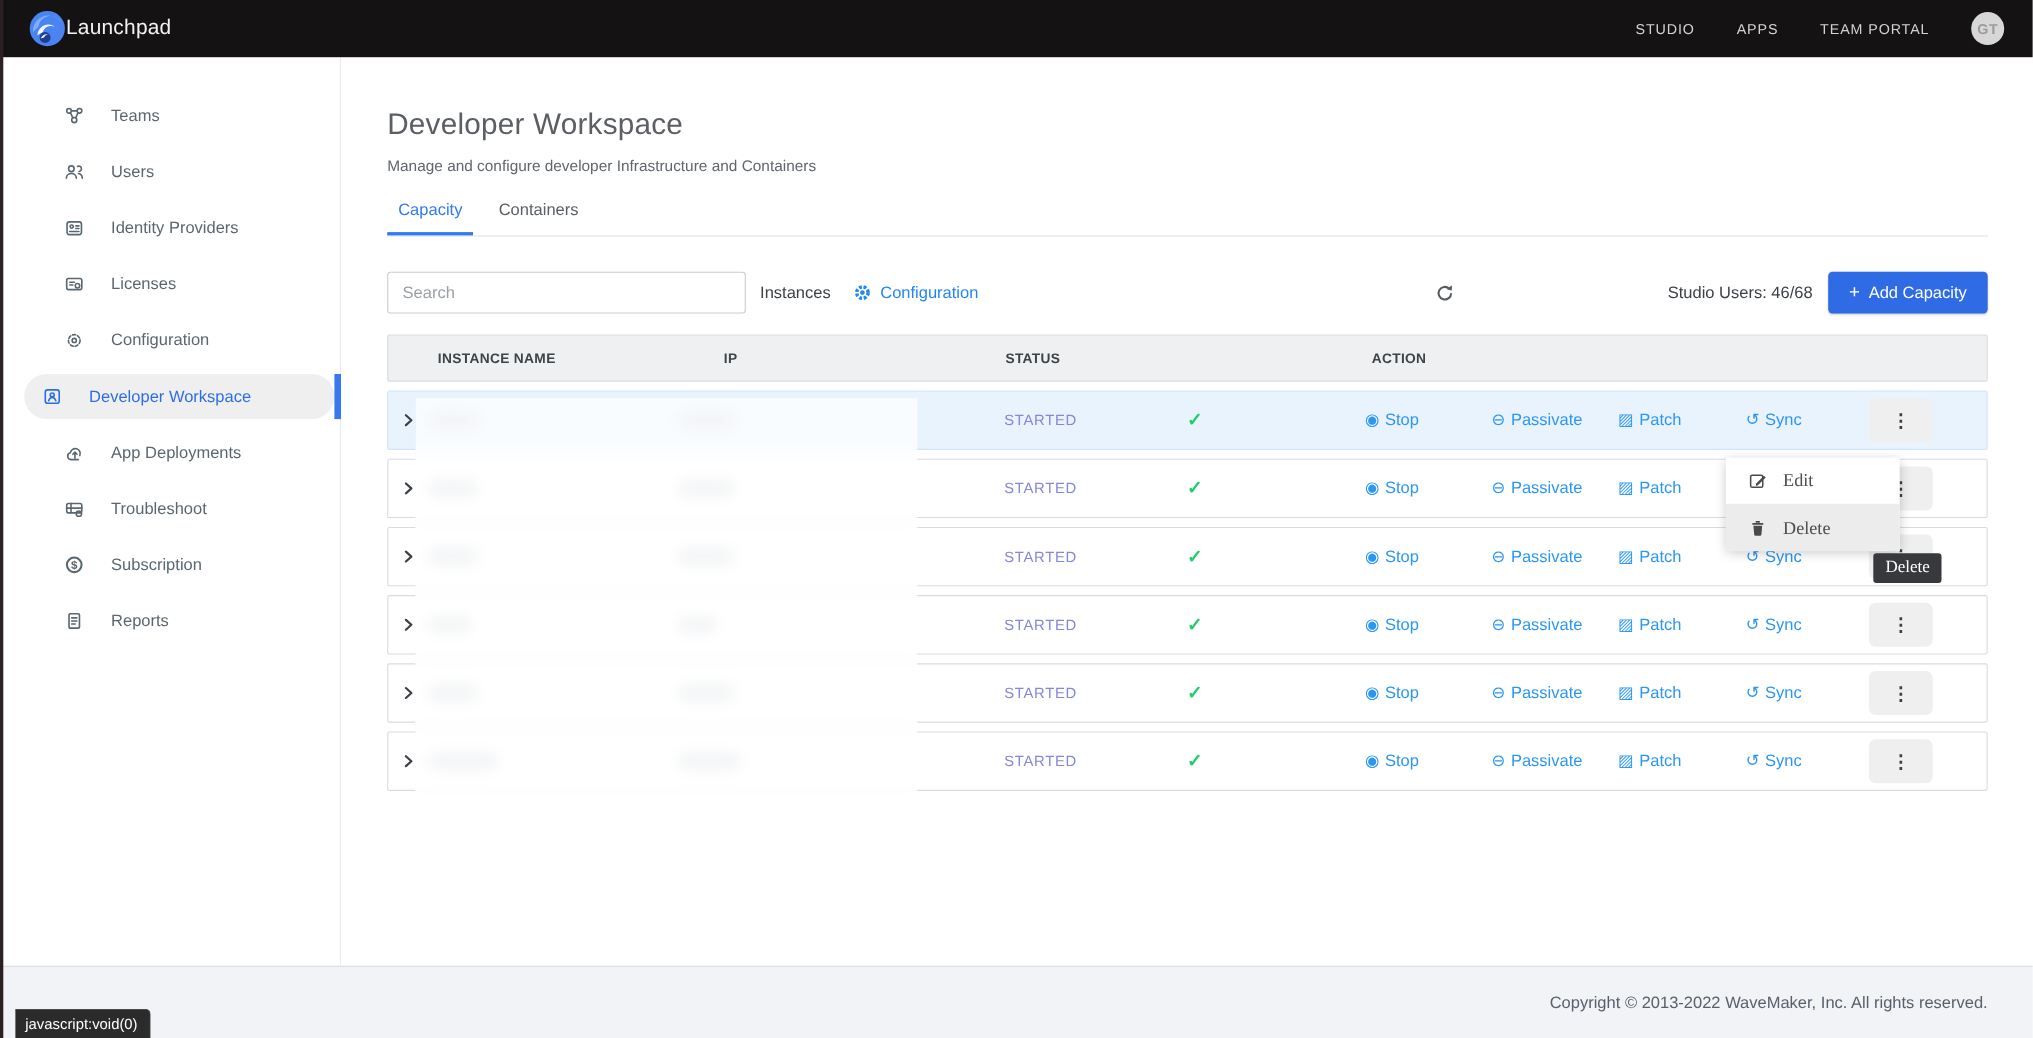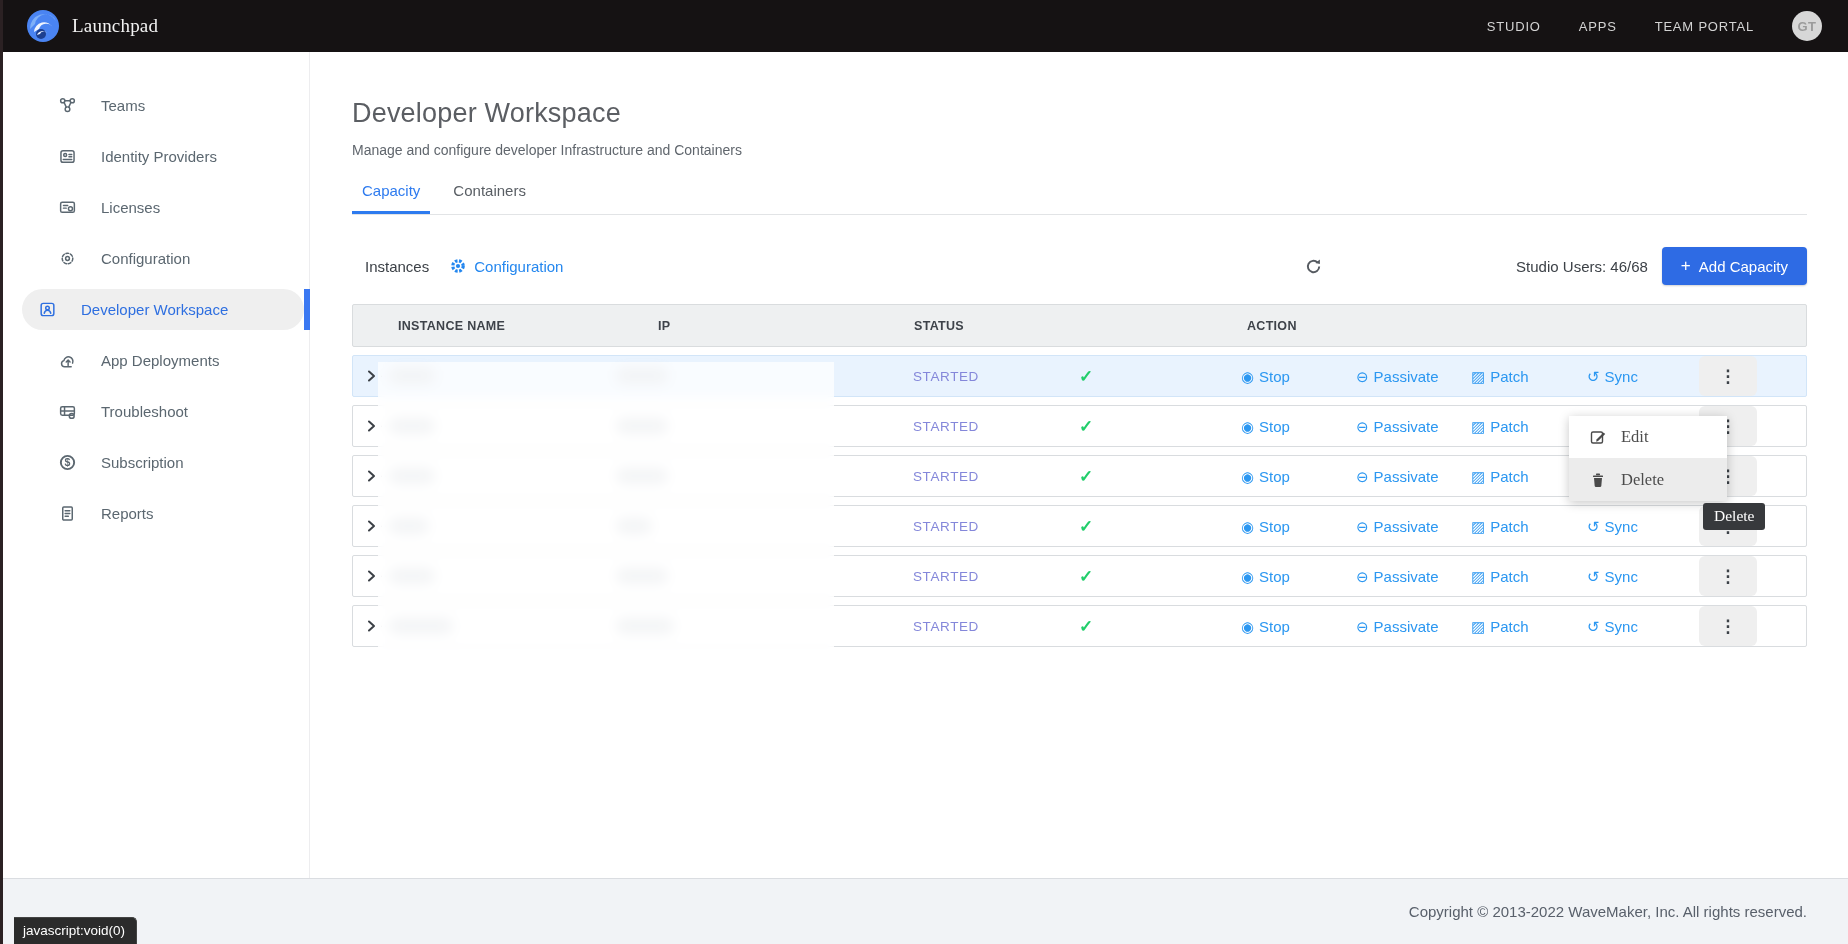--- a/index.html
+++ b/index.html
@@ -9,21 +9,21 @@
     font-family:"Liberation Sans", sans-serif;
     -webkit-font-smoothing:antialiased;
   }
   .left-edge{position:absolute;left:0;top:0;width:3px;height:944px;background:#2b2123;z-index:60;}
 
   
   .navbar{
     position:absolute;left:0;top:0;width:1848px;height:52px;
     background:#151213;display:flex;align-items:center;z-index:40;
   }
-  .brand{display:flex;align-items:center;gap:12px;margin-left:26px;font-family:Liberation Serif, serif;}
+  .brand{display:flex;align-items:center;margin-left:26px;}
   .logo{width:34px;height:34px;display:block;}
   .brand-name{color:#f2f2f2;font-size:19px;letter-spacing:.2px;}
   .nav-right{margin-left:auto;display:flex;align-items:center;gap:38px;margin-right:26px;}
   .nav-link{color:#d3d3d3;font-size:13px;letter-spacing:.8px;cursor:pointer;}
   .avatar{
     width:30px;height:30px;border-radius:50%;background:#d7d7d7;
     display:flex;align-items:center;justify-content:center;
     color:#9b9b9b;font-size:13px;font-weight:bold;letter-spacing:.5px;
   }
 
@@ -89,21 +89,21 @@
   .t-header{
     position:relative;height:43px;background:#eef0f1;border:1px solid #d9dcde;border-radius:2px;
     box-sizing:border-box;
   }
   .t-header .th{
     position:absolute;top:14px;font-size:12.5px;font-weight:bold;color:#3e434a;letter-spacing:.3px;
   }
   .th.c-name{left:45px;}  .th.c-ip{left:305px;}  .th.c-status{left:561px;}  .th.c-action{left:894px;}
 
   .t-row{
-    position:relative;height:42px;margin-top:8px;background:#fff;border:1px solid #d9dcdf;border-radius:2px;
+    position:relative;height:54px;margin-top:8px;background:#fff;border:1px solid #d9dcdf;border-radius:2px;
     box-sizing:border-box;
   }
   .t-row.hovered{background:#e9f3fe;border-color:#d2e5f8;}
   .cell{position:absolute;top:50%;transform:translateY(-50%);}
   .chev{left:11px;width:14px;height:14px;cursor:pointer;}
   .chev svg{stroke:#3c4147;stroke-width:2;fill:none;stroke-linecap:round;stroke-linejoin:round;}
   .row-dots{left:27px;color:#9aa1a8;font-size:11px;letter-spacing:1px;top:42%;}
   .blob{height:16px;border-radius:8px;background:#ccd1d7;filter:blur(4px);opacity:.85;}
   .blob.name{left:36px;}
   .blob.ip{left:263px;}
@@ -186,20 +186,30 @@
       <svg width="19" height="19" viewBox="0 0 18 18">
           <circle cx="4.5" cy="4.5" r="2"></circle>
           <circle cx="13.5" cy="4.5" r="2"></circle>
           <circle cx="9" cy="12.5" r="2.2"></circle>
           <path d="M5.8 6.2 L7.8 10.5 M12.2 6.2 L10.2 10.5 M6.6 4.5 h4.8"></path>
         </svg>
     </span>
     <span>Teams</span>
   </div>
 
+  <div class="side-item">
+    <span class="s-icon">
+      <svg width="19" height="19" viewBox="0 0 18 18">
+          <circle cx="6.5" cy="6" r="2.4"></circle>
+          <path d="M2.2 14.2 c0-2.4 1.9-4.1 4.3-4.1 s4.3 1.7 4.3 4.1"></path>
+          <path d="M11.8 4.1 a2.3 2.3 0 1 1 1.4 4.3 M12.6 10.2 c2.1 0.3 3.3 1.9 3.3 4"></path>
+        </svg>
+    </span>
+    <span>Users</span>
+  </div>
 
   <div class="side-item">
     <span class="s-icon">
       <svg width="19" height="19" viewBox="0 0 18 18">
           <rect x="2.8" y="3.5" width="12.4" height="11" rx="2"></rect>
           <circle cx="6.8" cy="7.6" r="1.4"></circle>
           <path d="M10.4 7 h2.6 M10.4 9.2 h2.6 M5 11.8 h8"></path>
         </svg>
     </span>
     <span>Identity Providers</span>
@@ -284,20 +294,21 @@
 
   <h1 class="page-title">Developer Workspace</h1>
   <div class="page-subtitle">Manage and configure developer Infrastructure and Containers</div>
 
   <div class="tabs">
     <div class="tab active">Capacity</div>
     <div class="tab">Containers</div>
   </div>
 
   <div class="toolbar">
+    <input class="search-box" type="text" placeholder="Search" style="">
     <span class="instances-label">Instances</span>
     <span class="config-link">
       <svg width="18" height="18" viewBox="0 0 18 18">
         <circle cx="9" cy="9" r="5.2" fill="none" stroke="#2487ef" stroke-width="3.2" stroke-dasharray="2.6 1.55"></circle>
         <circle cx="9" cy="9" r="2.1" fill="#2487ef"></circle>
       </svg>
       <span>Configuration</span>
     </span>
     <span class="spacer"></span>
     <span class="refresh-btn">

